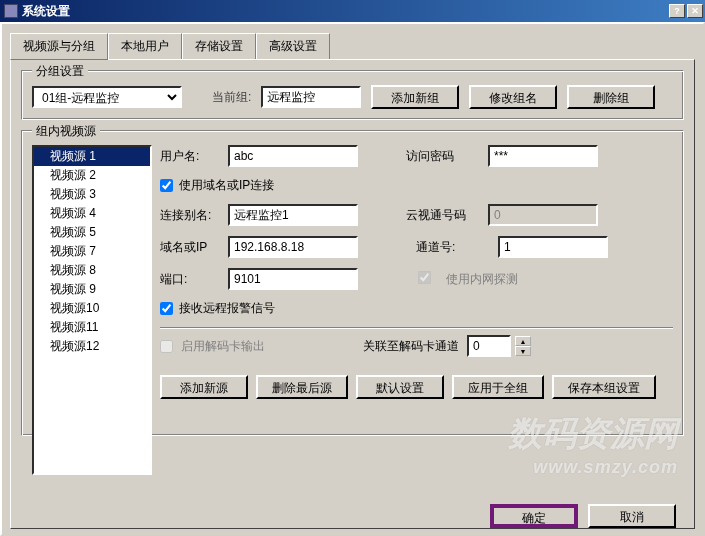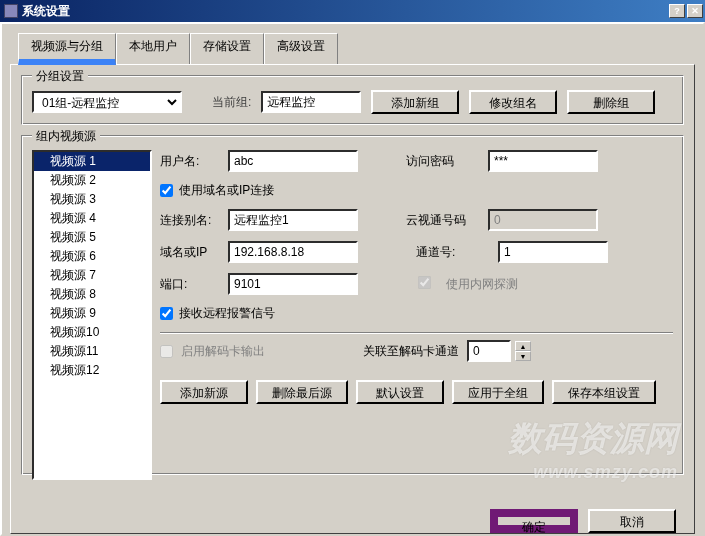--- a/index.html
+++ b/index.html
@@ -50,23 +50,22 @@
   border: 1px solid #fff;
   border-right-color: #808080;
   border-bottom: none;
   border-top-color: #fff;
   border-left-color: #fff;
   position: relative;
   top: 1px;
   cursor: pointer;
 }
 .tab.active {
-  border-bottom: 6px solid #3b82f6;
+  border-bottom: 1px solid #3b82f6;
   z-index: 2;
-  margin-left: 8px;
 }
 .page-area {
   border: 1px solid #fff;
   border-top-color: #fff;
   border-left-color: #fff;
   border-right-color: #404040;
   border-bottom-color: #404040;
   background: #d4d0c8;
   height: calc(100% - 24px);
   padding: 10px;
@@ -161,21 +160,21 @@
 }
 .action-row { display: flex; gap: 8px; justify-content: flex-start; }
 .bottom-btns {
   position: absolute;
   right: 18px;
   bottom: 0px;
   display: flex;
   gap: 10px;
 }
 .btn.default {
-  border: 8px solid #701a75;
+  border: 4px solid #701a75;
   padding: 2px 19px;
 }
 .spinner { display: flex; align-items: center; }
 .spinner input { width: 44px; text-align: left; }
 .spin-btns { display: flex; flex-direction: column; margin-left: 4px;}
 .spin-btn {
   width: 16px; height: 10px;
   background: #d4d0c8;
   border: 1px outset #fff;
   font-size: 7px;
@@ -228,31 +227,30 @@
           <option>01组-远程监控</option>
         </select>
         <span class="label" style="margin-left:20px">当前组:</span>
         <input class="textbox" style="width: 100px;" value="远程监控">
         <button class="btn">添加新组</button>
         <button class="btn">修改组名</button>
         <button class="btn">删除组</button>
       </div>
     </div>
 
-    <div class="groupbox" style="height:340px">
+    <div class="groupbox" style="height:306px">
       <div class="groupbox-title">组内视频源</div>
       <div class="lower-area">
         <div class="source-list-box">
           <div class="listbox" id="source-listbox">
               <div class="listitem selected">视频源 1</div>
               <div class="listitem">视频源 2</div>
               <div class="listitem">视频源 3</div>
               <div class="listitem">视频源 4</div>
               <div class="listitem">视频源 5</div>
-              <div class="listitem">视频源 6</div>
               <div class="listitem">视频源 7</div>
               <div class="listitem">视频源 8</div>
               <div class="listitem">视频源 9</div>
               <div class="listitem">视频源10</div>
               <div class="listitem">视频源11</div>
               <div class="listitem">视频源12</div>
             </div>
         </div>
         <div class="details">
           <div>

